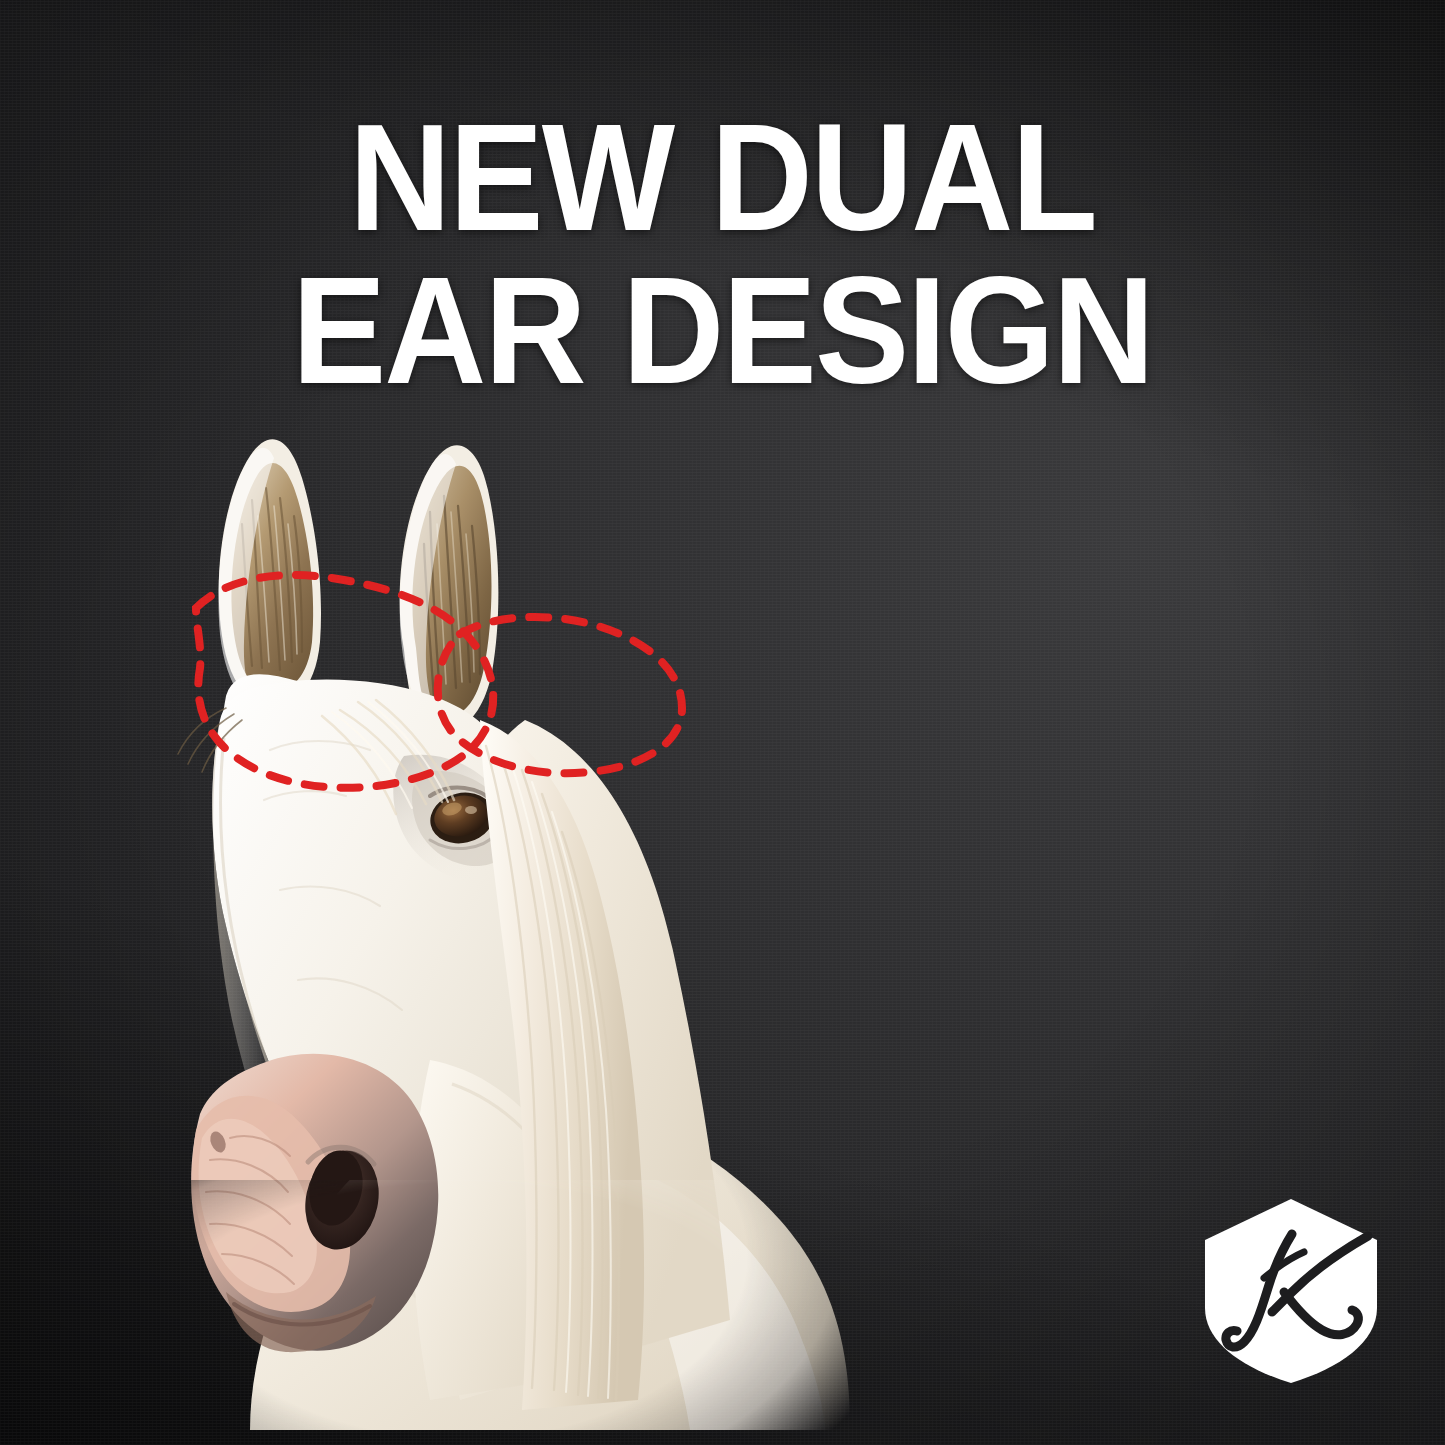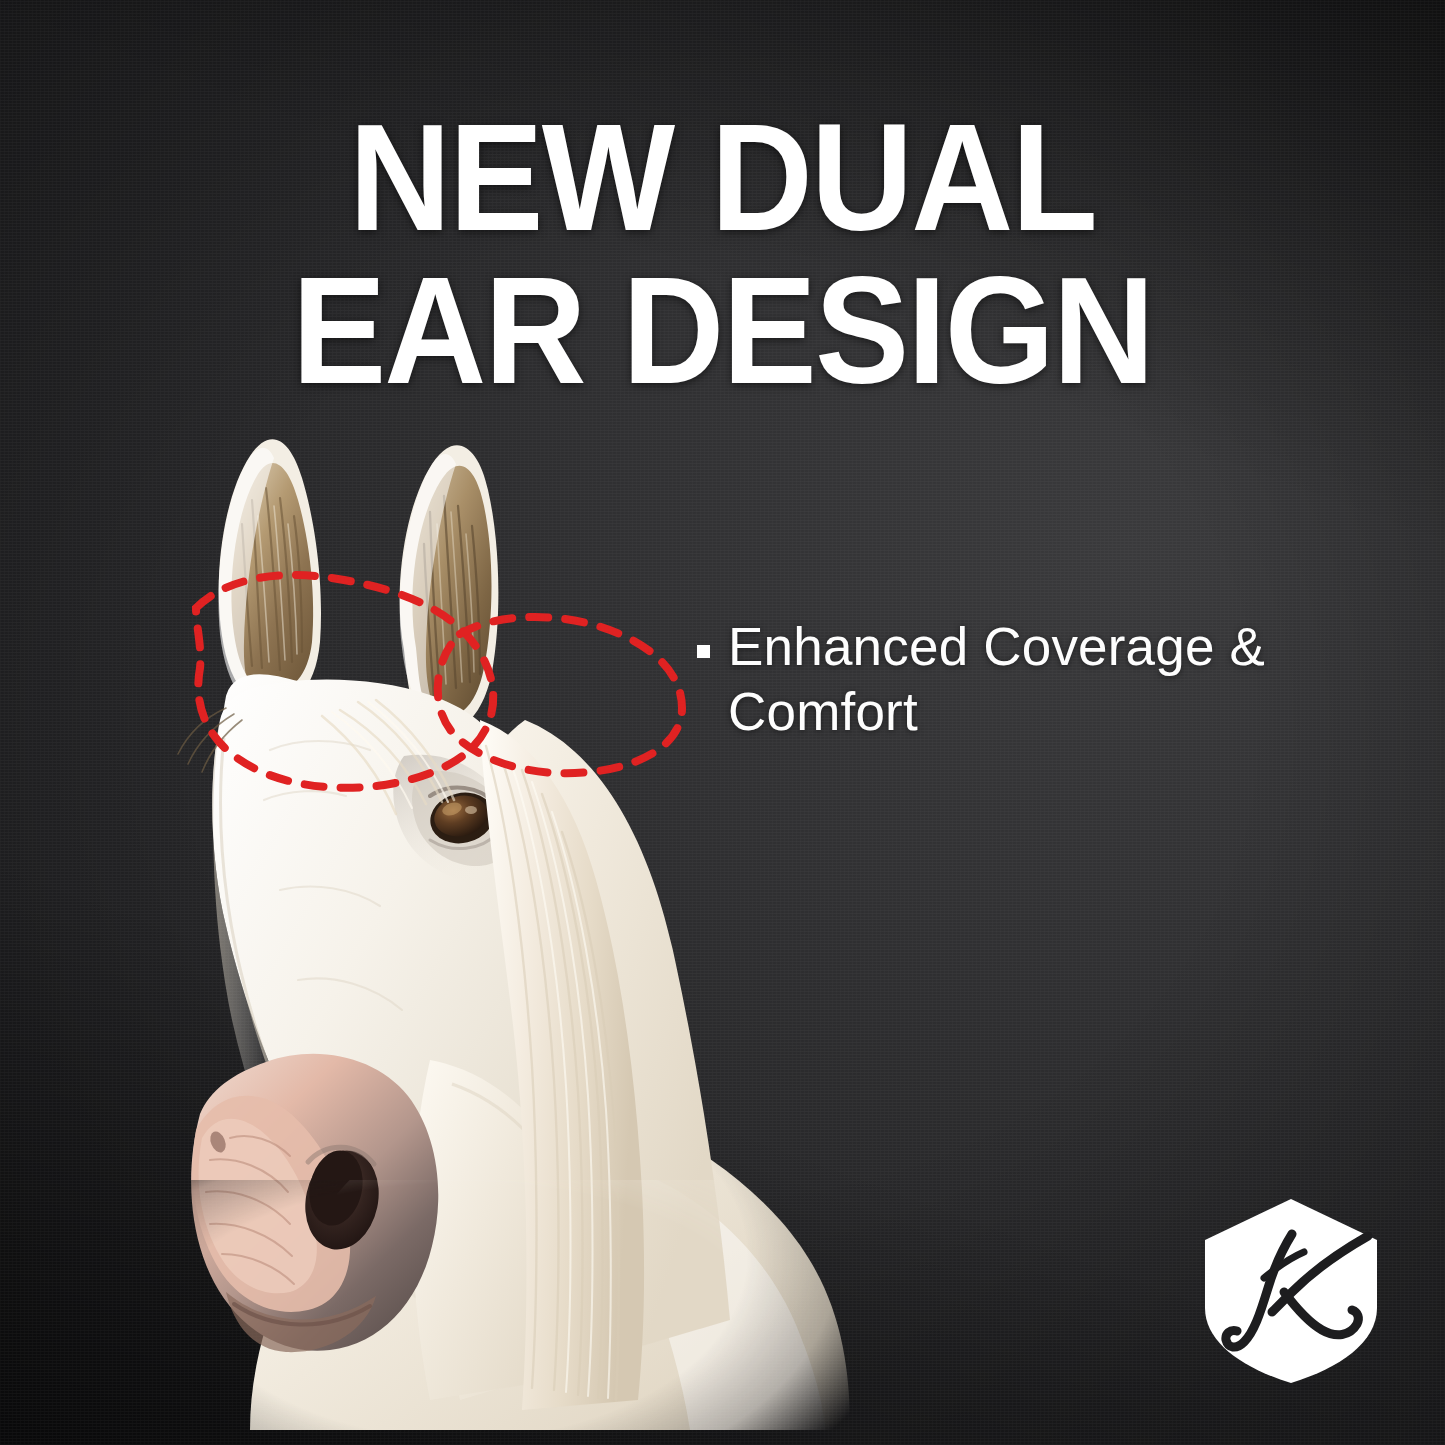--- a/index.html
+++ b/index.html
@@ -334,24 +334,20 @@
                    C 300 286, 304 238, 330 214 Z"></path>
         </g>
 
       </g>
 
       <rect x="0" y="840" width="720" height="170" fill="#262628" opacity="0"></rect>
     </svg>
   </div>
 
   <div class="bullets">
-    <div class="bullet">
-      <span class="bullet-marker"></span>
-      <span class="bullet-text">Enhanced Coverage &amp; Comfort</span>
-    </div>
   </div>
 
   <div class="logo">
     <svg viewBox="0 0 182 190" xmlns="http://www.w3.org/2000/svg">
       <path d="M91 3 L177 44 L177 112 C177 146, 140 172, 91 187 C 42 172, 5 146, 5 112 L5 44 Z" fill="#ffffff"></path>
       <g fill="none" stroke="#1d1d1f" stroke-linecap="round" stroke-linejoin="round">
 
         <path d="M92 38 C 82 54, 74 72, 68 92 C 60 118, 54 136, 44 146 C 36 154, 28 152, 26 144 C 25 138, 30 133, 37 135" stroke-width="9"></path>
 
         <path d="M168 40 C 140 56, 112 76, 92 96 C 82 106, 76 112, 72 116" stroke-width="9"></path>

